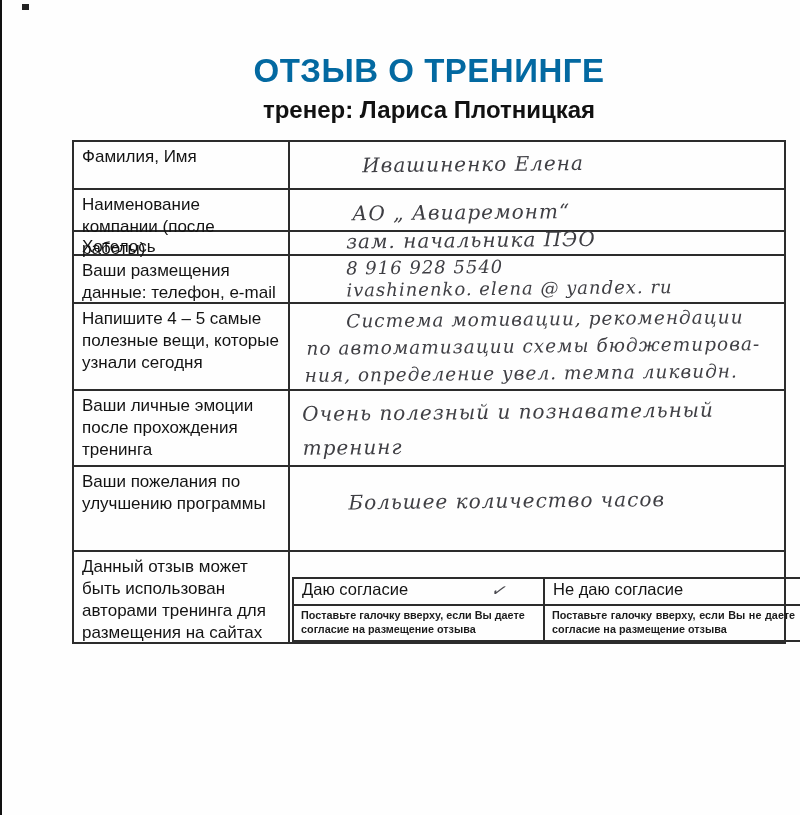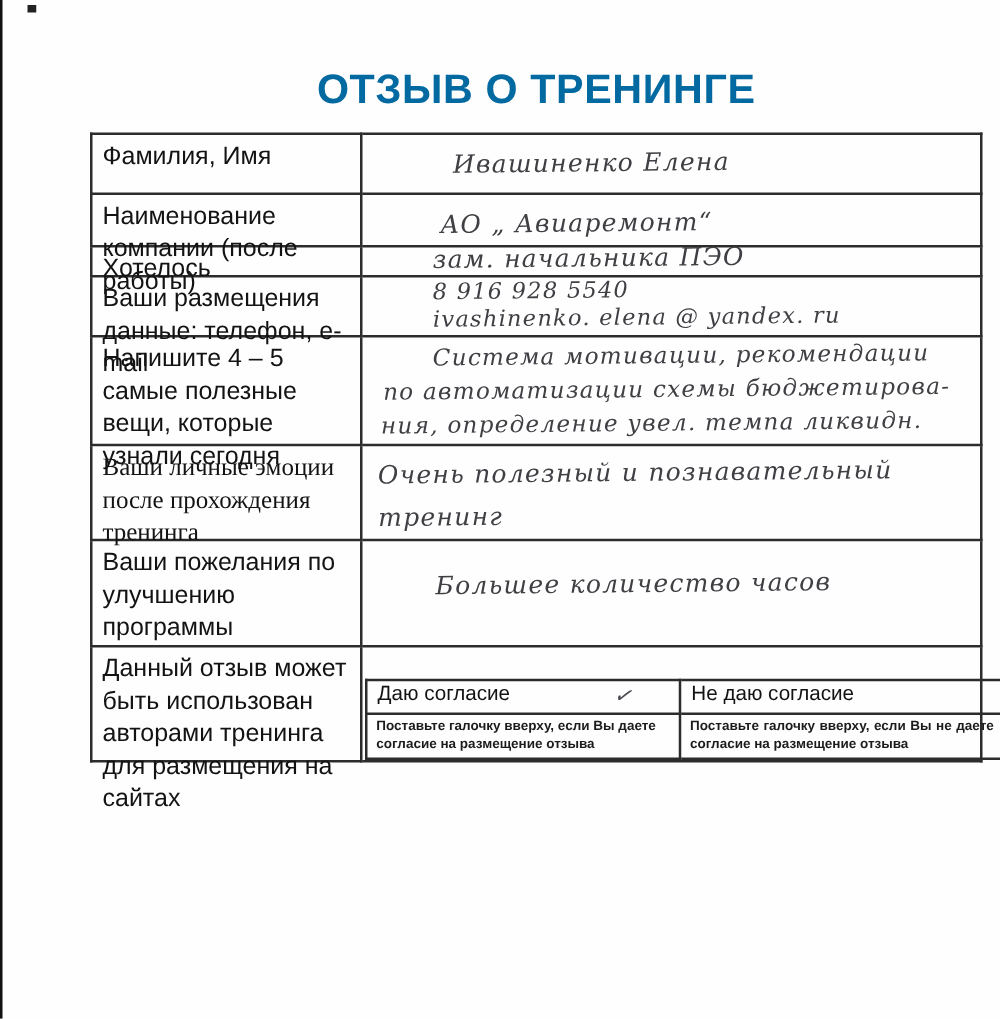--- a/index.html
+++ b/index.html
@@ -26,28 +26,28 @@
 
   table.form{
     border-collapse:collapse;width:714px;margin-top:16px;
     table-layout:fixed;
   }
   table.form td{
     border:2px solid #2c2c2c;vertical-align:top;
   }
   td.label-cell{
     width:195px;padding:4px 8px 4px 8px;
-    font-size:20px;line-height:1.3;color:#131313;
+    font-size:17px;line-height:1.3;color:#131313;
   }
   td.answer-cell{width:487px;padding:0;position:relative;}
 
   
   .r1 .cellpad{height:38px;} .r2 .cellpad{height:32px;} .r3 .cellpad{height:14px;}
   .r4 .cellpad{height:36px;} .r5 .cellpad{height:76px;} .r6 .cellpad{height:72px;}
-  .r7 .cellpad{height:60px;font-family:Liberation Serif, serif;} .r8 .cellpad{height:100px;} .r9 .cellpad{height:75px;}
+  .r7 .cellpad{height:60px;} .r8 .cellpad{height:100px;} .r9 .cellpad{height:75px;}
   .r10 .cellpad{height:80px;}
 
   
   .hw{
     font-family:"DejaVu Serif", serif;font-style:italic;
     color:#3f3f44;letter-spacing:1px;font-size:20px;
     transform:rotate(-0.6deg);transform-origin:left top;
   }
   .hw-line{white-space:nowrap;}
   .a1{padding:12px 0 0 72px;}
@@ -94,20 +94,21 @@
 </style>
 </head>
 <body>
 
 <div class="scan-edge"></div>
 <div class="scan-dot"></div>
 
 <div class="page">
 
   <h1 class="title">ОТЗЫВ О ТРЕНИНГЕ</h1>
+  <h2 class="subtitle">тренер: Лариса Плотницкая</h2>
 
   <table class="form">
     <tbody>
         <tr class="r1">
       <td class="label-cell">
             <div class="cellpad">Фамилия, Имя</div>
           </td>
       <td class="answer-cell">
         <div class="hw a1">
               <div class="hw-line">Ивашиненко Елена</div>

